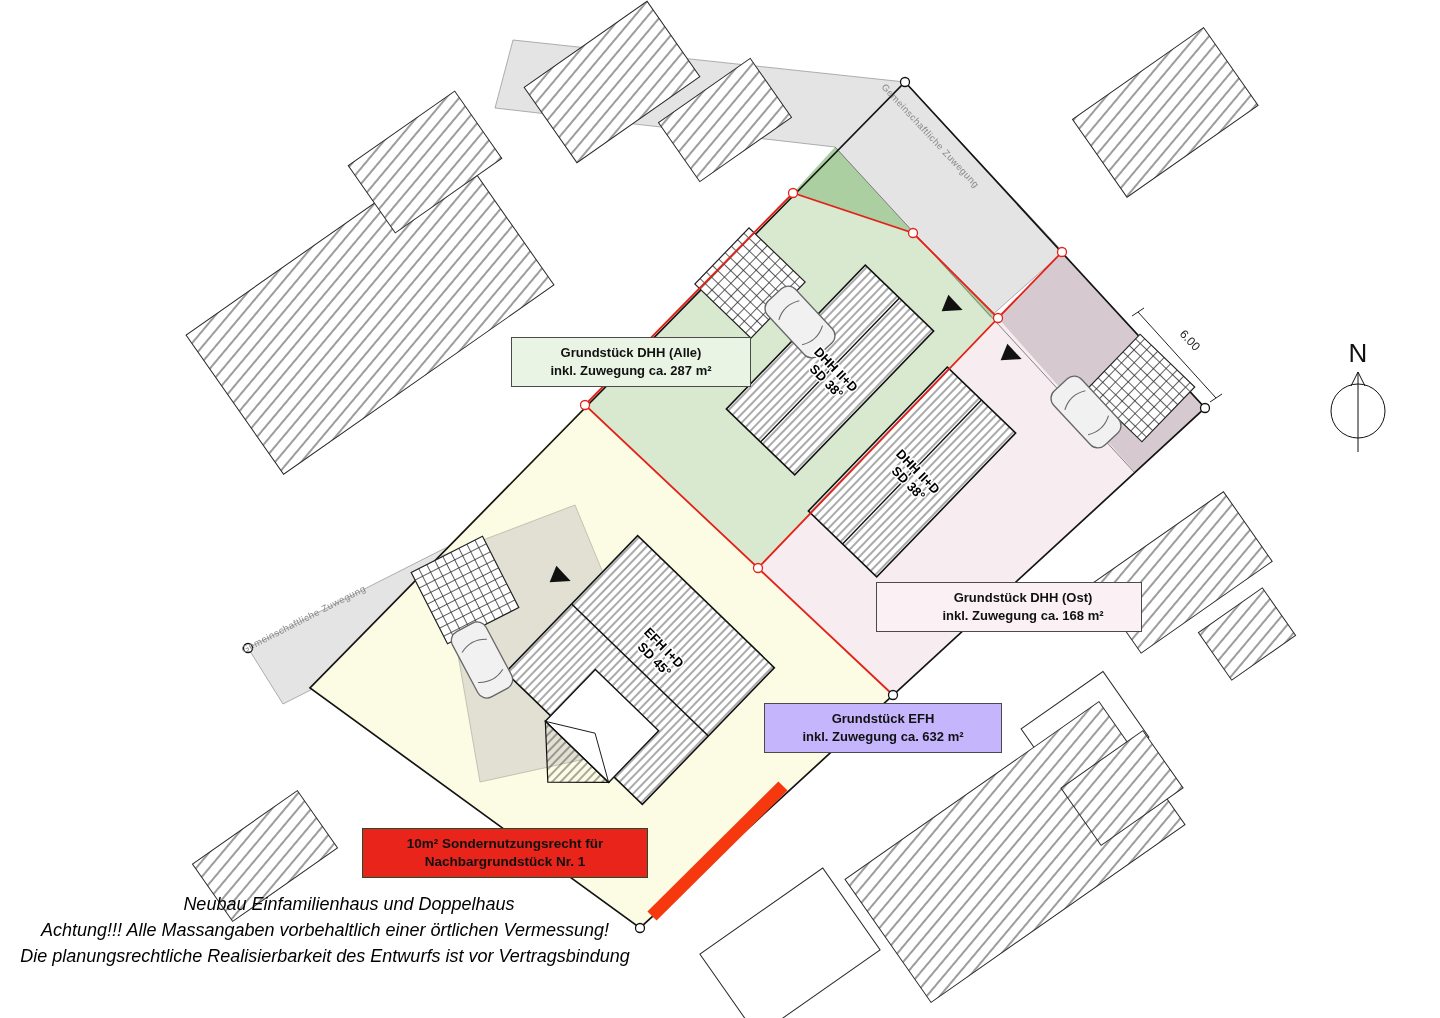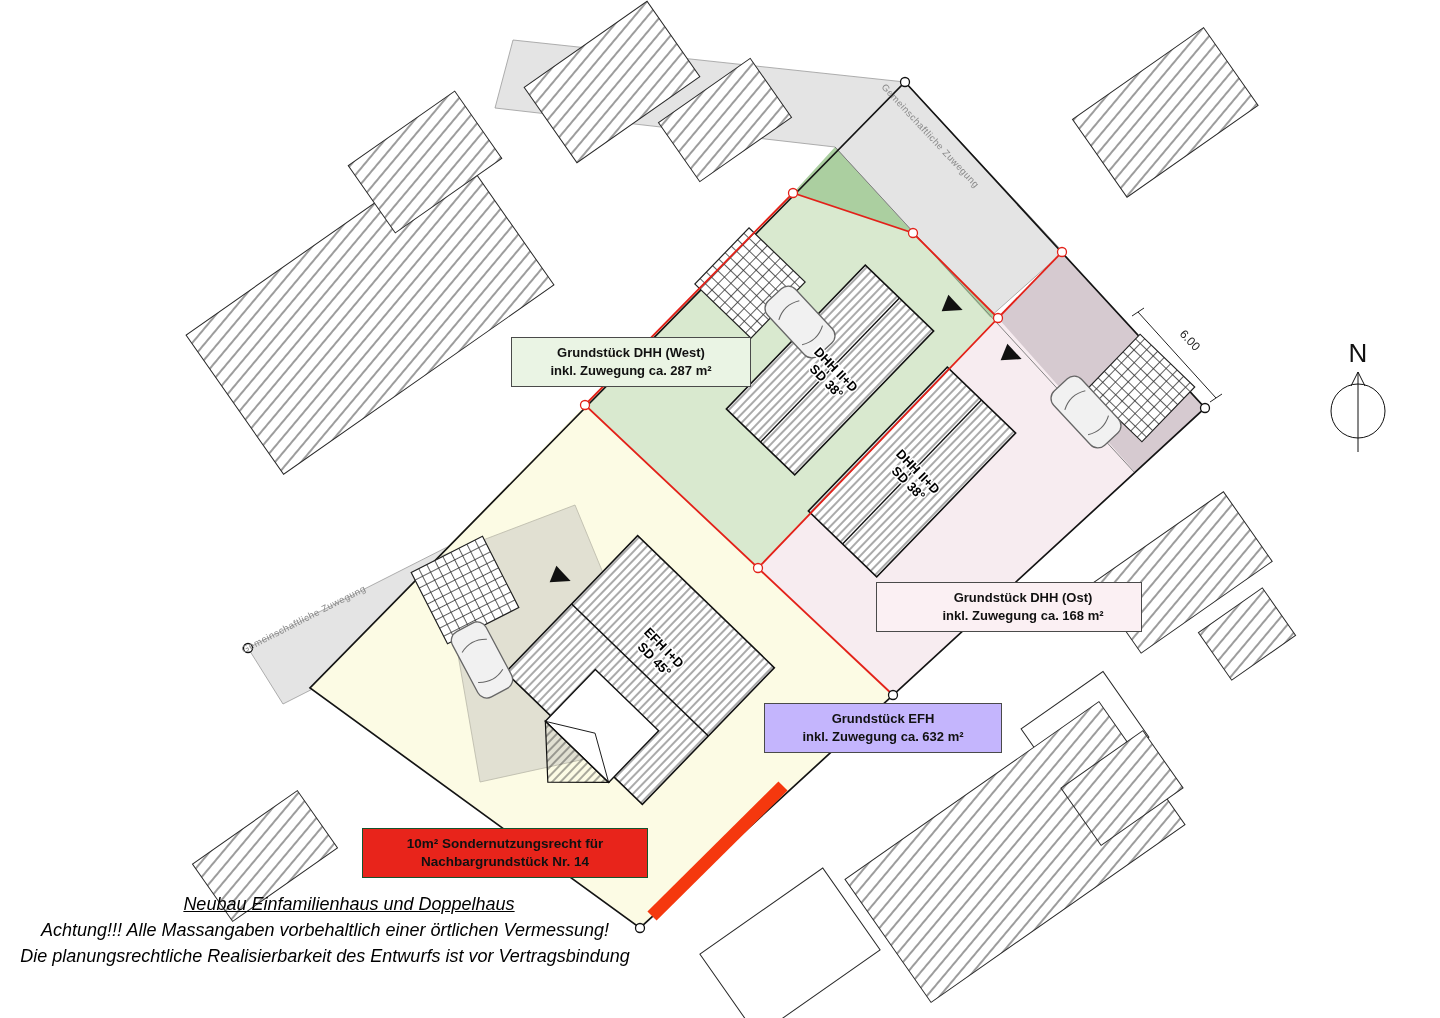--- a/index.html
+++ b/index.html
@@ -8,21 +8,21 @@
   #plan{position:absolute;left:0;top:0;}
   .label-box{position:absolute;border:1px solid #4a4a4a;text-align:center;
              font-weight:bold;font-size:13px;line-height:18px;padding:6px 6px;color:#111;}
   .box-west{left:511px;top:337px;width:226px;background:#eaf4e4;}
   .box-ost{left:876px;top:582px;width:224px;background:#fbf0f3;padding-left:34px;}
   .box-efh{left:764px;top:703px;width:224px;background:#c4b5fd;}
   .box-red{left:362px;top:828px;width:272px;background:#e8241b;border:1px solid #14532d;
            font-size:13.5px;}
   .notes{position:absolute;left:0px;top:891px;width:650px;text-align:center;color:#000;
          font-style:italic;font-size:18px;line-height:26px;}
-  .notes .title{text-decoration:underline;margin-left:48px;}
+  .notes .title{margin-left:48px;}
   .bldg-label{font-weight:bold;font-size:13px;fill:#000;stroke:#ffffff;stroke-width:3px;
               paint-order:stroke;text-anchor:middle;}
   .road-label{font-size:9.5px;fill:#8a8a8a;text-anchor:middle;letter-spacing:.5px;}
   .dim-label{font-size:12px;fill:#222;text-anchor:middle;}
   .compass-label{font-size:26px;fill:#111;text-anchor:middle;}
   svg text{font-family:"Liberation Sans",sans-serif;}
 </style>
 </head>
 <body>
 
@@ -199,34 +199,34 @@
 
   <g>
     <text class="compass-label" x="1358" y="362">N</text>
     <circle cx="1358" cy="411" r="27" fill="none" stroke="#111" stroke-width="1"></circle>
     <line x1="1358" y1="372" x2="1358" y2="452" stroke="#111" stroke-width="1"></line>
     <path d="M1358,372 L1351,386 M1358,372 L1365,386" fill="none" stroke="#111" stroke-width="1"></path>
   </g>
 </svg>
 
 <div class="label-box box-west">
-  <div>Grundstück DHH (West)</div>
+  <div>Grundstück DHH (Alle)</div>
   <div>inkl. Zuwegung ca. 287 m²</div>
 </div>
 <div class="label-box box-ost">
   <div>Grundstück DHH (Ost)</div>
   <div>inkl. Zuwegung ca. 168 m²</div>
 </div>
 <div class="label-box box-efh">
   <div>Grundstück EFH</div>
   <div>inkl. Zuwegung ca. 632 m²</div>
 </div>
 <div class="label-box box-red">
   <div>10m² Sondernutzungsrecht für</div>
-  <div>Nachbargrundstück Nr. 14</div>
+  <div>Nachbargrundstück Nr. 1</div>
 </div>
 
 <div class="notes">
   <div class="title">Neubau Einfamilienhaus und Doppelhaus</div>
   <div>Achtung!!! Alle Massangaben vorbehaltlich einer örtlichen Vermessung!</div>
   <div>Die planungsrechtliche Realisierbarkeit des Entwurfs ist vor Vertragsbindung</div>
 </div>
 
 </div>
 

